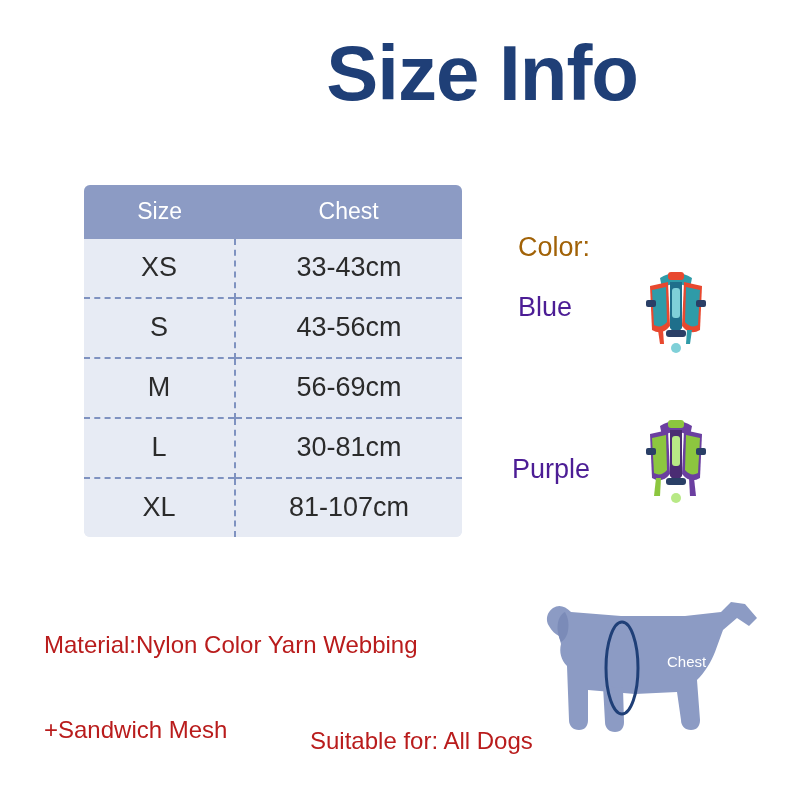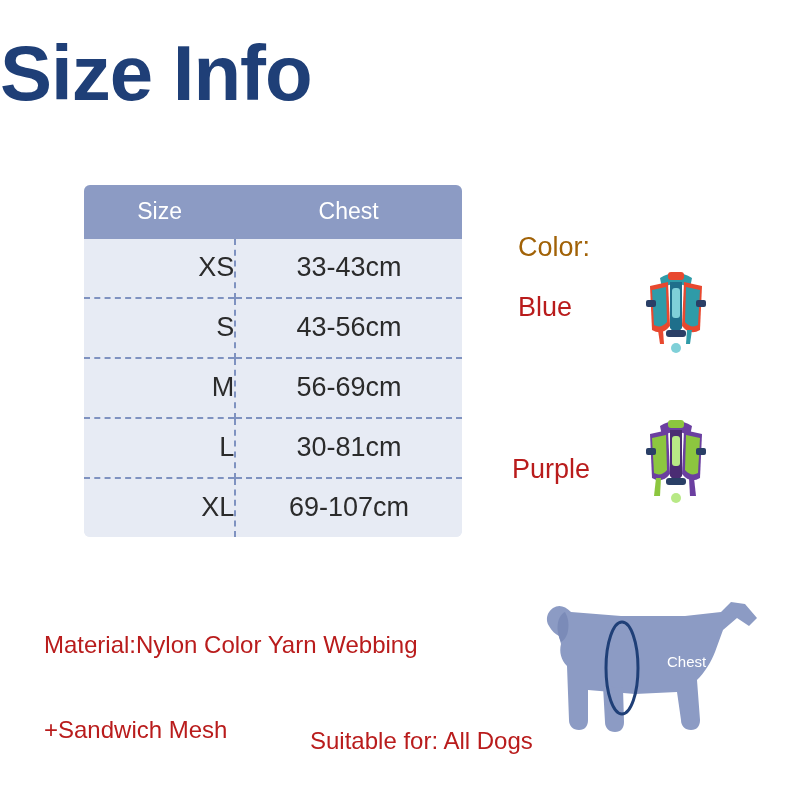--- a/index.html
+++ b/index.html
@@ -20,21 +20,21 @@
     width: 800px;
     height: 800px;
   }
 
   
   #title {
     position: absolute;
     top: 34px;
     left: 0;
     width: 638px;
-    text-align: left;
+    text-align: right;
     font-size: 78px;
     font-weight: bold;
     color: #1f3f77;
     letter-spacing: -1px;
     line-height: 1;
   }
 
   
   #size-table {
     position: absolute;
@@ -62,42 +62,41 @@
     color: #2b2b2b;
     text-align: center;
     padding: 13px 0 14px 0;
     background: #e7ebf4;
   }
   #size-table tbody tr + tr td {
     border-top: 2px dashed #7f92c0;
   }
   #size-table tbody td.cell-size {
     border-right: 2px dashed #7f92c0;
-    text-align: right;
   }
 
   
   #color-section {
     position: absolute;
     left: 512px;
     top: 232px;
     width: 280px;
     height: 300px;
   }
   .color-label-main {
     position: absolute;
     left: 6px;
     top: 0;
     font-size: 27px;
     color: #a16207;
   }
   .color-row-label {
     position: absolute;
     font-size: 27px;
-    color: #b91c1c;
+    color: #4c1d95;
   }
   #label-blue { left: 6px; top: 60px; }
   #label-purple { left: 0px; top: 222px; }
 
   .swatch {
     position: absolute;
     width: 92px;
     height: 92px;
   }
   #swatch-blue { left: 118px; top: 32px; }
@@ -159,21 +158,21 @@
       <tr>
         <td class="cell-size">M</td>
         <td class="cell-chest">56-69cm</td>
       </tr>
       <tr>
         <td class="cell-size">L</td>
         <td class="cell-chest">30-81cm</td>
       </tr>
       <tr>
         <td class="cell-size">XL</td>
-        <td class="cell-chest">69-107cm</td>
+        <td class="cell-chest">81-107cm</td>
       </tr>
     </tbody>
   </table>
 
   <div id="color-section">
     <div class="color-label-main">Color:</div>
     <div class="color-row-label" id="label-blue">Blue</div>
     <div class="color-row-label" id="label-purple">Purple</div>
 
     <div class="swatch" id="swatch-blue">

